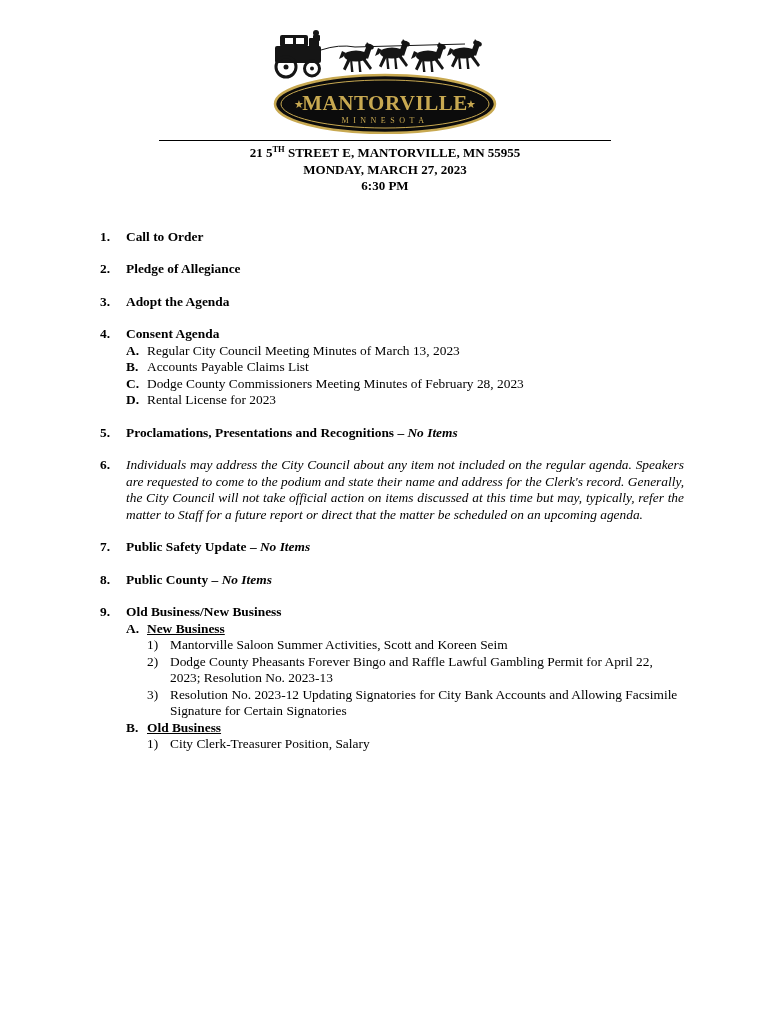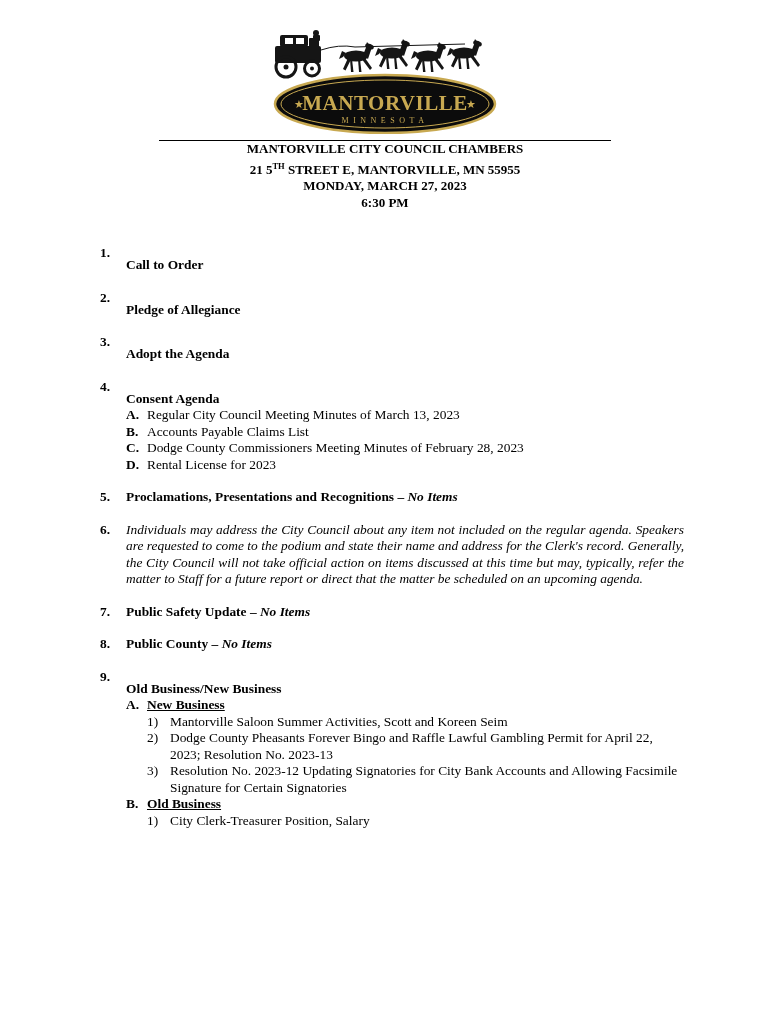--- a/index.html
+++ b/index.html
@@ -12,21 +12,21 @@
   .tagline { text-align: center; font-style: italic; font-size: 11.5px; line-height: 14px; }
   .rule { width: 452px; height: 0; border-top: 1.6px solid #000; margin: 2px auto 0; }
   .title { text-align: center; font-weight: bold; font-size: 21px; line-height: 26px; margin-top: 4px; letter-spacing: 0.3px; }
   .hline { text-align: center; font-weight: bold; font-size: 13px; line-height: 16.5px; }
   .hline sup { font-size: 8.5px; vertical-align: super; margin-top: 38px; }
   .agenda { margin: 34px 86px 0 100px; font-size: 13.4px; line-height: 16.5px; }
   .item { display: flex; margin-top: 16px; }
   .item:first-child { margin-top: 0; }
   .num { flex: 0 0 26px; width: 26px; font-weight: bold; }
   .body { flex: 1; min-width: 0; }
-  .bold { font-weight: bold; margin-top: 12px; }
+  .bold { font-weight: bold; }
   .italic { font-style: italic; }
   .sub { display: flex; }
   .sublabel { flex: 0 0 21px; width: 21px; font-weight: bold; }
   .subbody { flex: 1; min-width: 0; }
   .sub2 { display: flex; }
   .sub2label { flex: 0 0 23px; width: 23px; }
   .sub2text { flex: 1; min-width: 0; }
   .uheading { font-weight: bold; text-decoration: underline; text-align: center; }
   .concerns { font-style: italic; text-align: justify; }
 </style>
@@ -74,21 +74,20 @@
       <ellipse cx="116" cy="88" rx="104" ry="24" fill="none" stroke-width="1" stroke="#C8A951"></ellipse>
       <text x="30" y="92" text-anchor="middle" font-size="11" font-family="DejaVu Sans, sans-serif" fill="#C8A951">★</text>
       <text x="202" y="92" text-anchor="middle" font-size="11" font-family="DejaVu Sans, sans-serif" fill="#C8A951">★</text>
       <text x="116" y="94" text-anchor="middle" font-size="21" font-weight="bold" letter-spacing="0.5" fill="#C8A951">MANTORVILLE</text>
       <text x="116" y="107" text-anchor="middle" font-size="8" letter-spacing="4.5" fill="#C8A951">MINNESOTA</text>
     </svg>
   </div>
 
   <div class="rule"></div>
 
-  <div class="hline">MANTORVILLE CITY COUNCIL CHAMBERS</div>
   <div class="hline"><span>21 5</span><sup>TH</sup><span> STREET E, MANTORVILLE, MN 55955</span></div>
   <div class="hline">MONDAY, MARCH 27, 2023</div>
   <div class="hline">6:30 PM</div>
 
   <div class="agenda">
 
     <div class="item">
       <span class="num">1.</span>
       <div class="body bold">Call to Order</div>
     </div>

